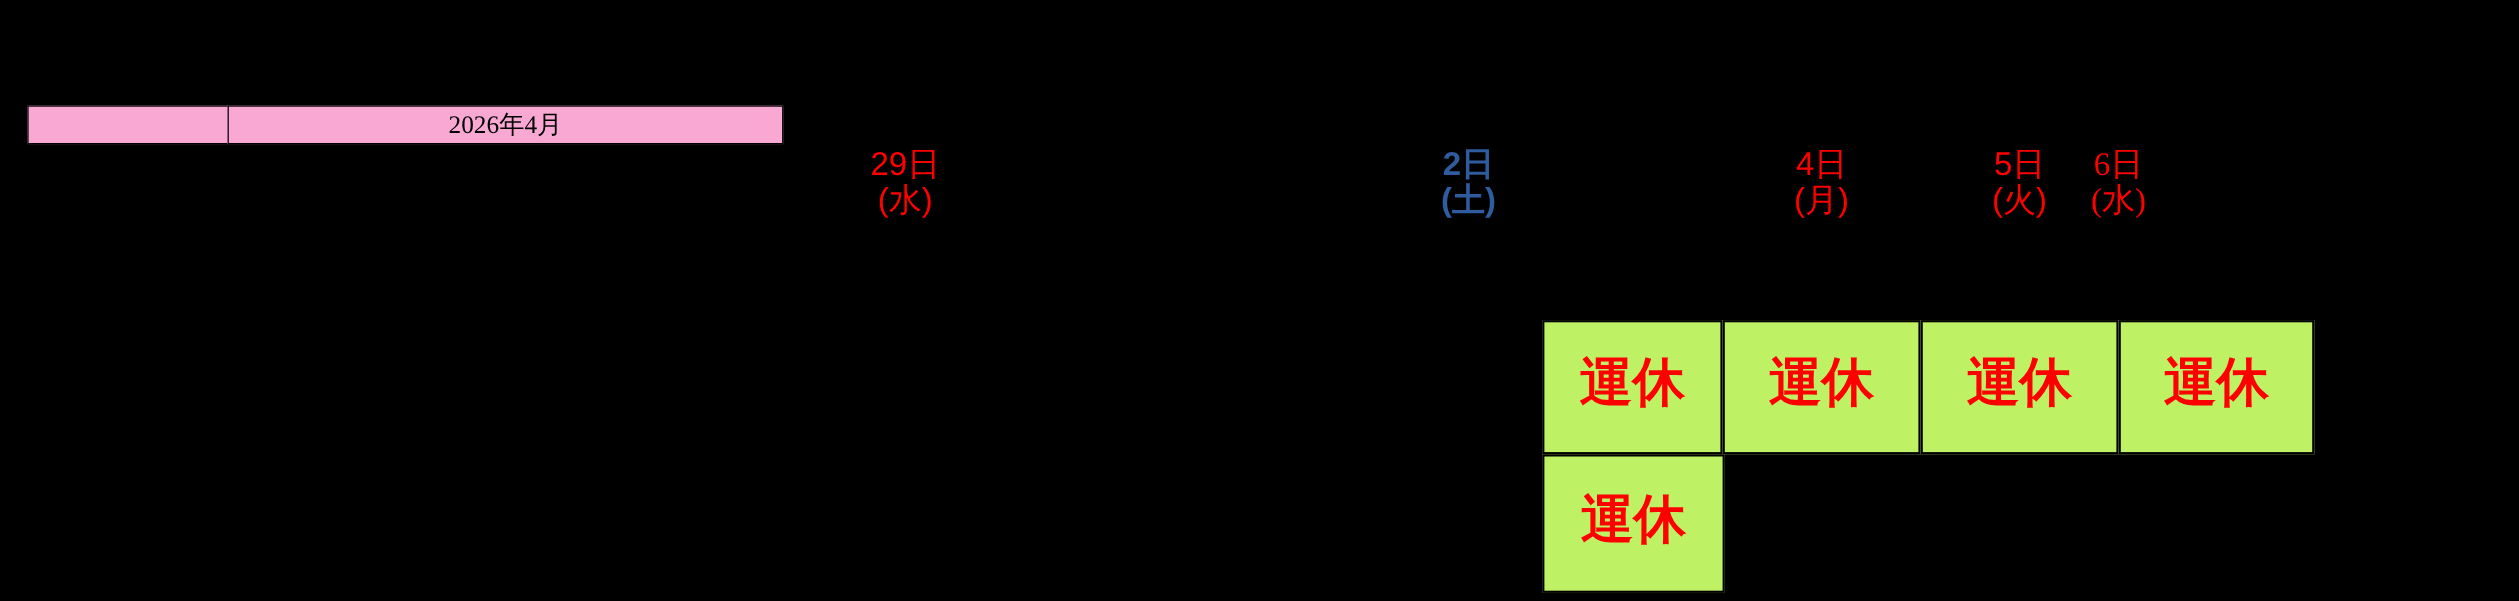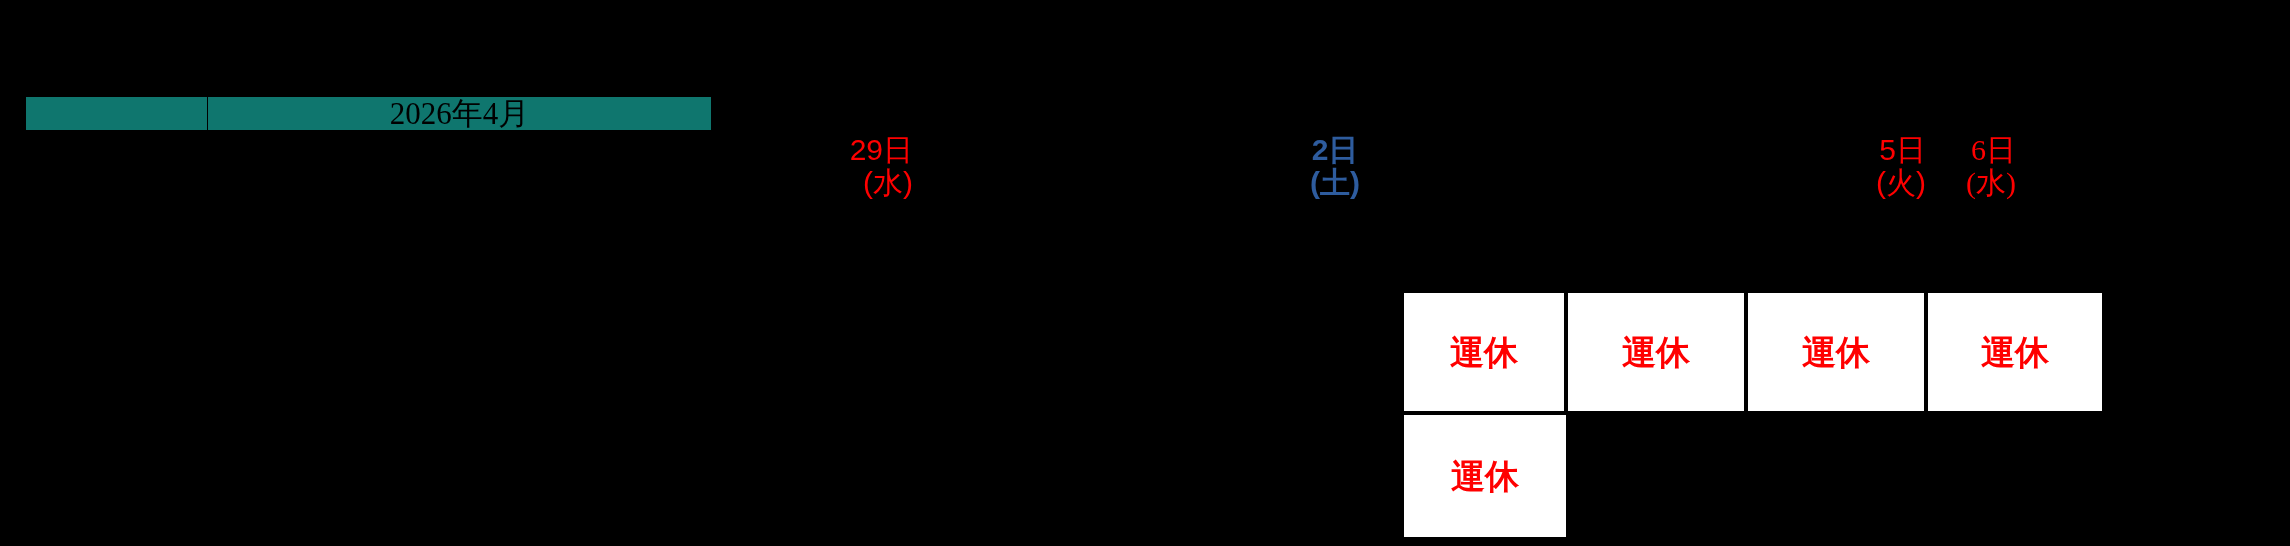--- a/index.html
+++ b/index.html
@@ -19,29 +19,29 @@
   
   .month-row {
     position: absolute;
     left: 25px;
     top: 96px;
     height: 35px;
     display: flex;
     align-items: stretch;
   }
   .month-cell {
-    background: #0f766e;
+    background: #f9a8d4;
     border: 1px solid #000000;
     border-right: none;
     box-sizing: border-box;
     display: flex;
     align-items: center;
     justify-content: center;
     color: #000000;
-    font-size: 31px;
+    font-size: 23px;
     line-height: 1;
     letter-spacing: 0px;
     white-space: nowrap;
   }
   .month-cell:last-child {
     border-right: 1px solid #000000;
   }
   .month-cell.blank { width: 182px; }
   .month-cell.m-apr { width: 505px; }
   .month-cell.m-may { width: 1569px; }
@@ -63,36 +63,36 @@
     flex-direction: column;
     align-items: center;
     justify-content: flex-start;
     font-family: "Liberation Sans", "DejaVu Sans", sans-serif;
     font-size: 30px;
     line-height: 33px;
     white-space: nowrap;
   }
   .day-head .dnum,
   .day-head .dwk { display: block; }
-  .day-head.holiday { color: #FF0000; align-items: flex-end; }
+  .day-head.holiday { color: #FF0000; }
   .day-head.sat { color: #2E5C9E; }
 
   
   .cell {
     position: absolute;
-    background: #ffffff;
+    background: #bef264;
     border: 2px solid #000000;
     box-sizing: border-box;
     display: flex;
     align-items: center;
     justify-content: center;
     color: #FF0000;
-    font-family: Liberation Sans, sans-serif;
+    font-family: Liberation Mono, monospace;
     font-weight: bold;
-    font-size: 34px;
+    font-size: 48px;
     line-height: 1;
     white-space: nowrap;
   }
 </style>
 </head>
 <body>
 
 <div id="canvas">
 
   <div class="month-row">
@@ -102,20 +102,24 @@
 
   <div class="day-band">
       <div class="day-head holiday" style="left: 733px;">
         <span class="dnum">29日</span>
         <span class="dwk">(水)</span>
       </div>
       <div class="day-head sat" style="left: 1245px; font-weight: bold;">
         <span class="dnum">2日</span>
         <span class="dwk">(土)</span>
       </div>
+      <div class="day-head holiday" style="left: 1566px;">
+        <span class="dnum">4日</span>
+        <span class="dwk">(月)</span>
+      </div>
       <div class="day-head holiday" style="left: 1746px;">
         <span class="dnum">5日</span>
         <span class="dwk">(火)</span>
       </div>
       <div class="day-head holiday" style="left: 1836px; font-family: Liberation Serif, serif;">
         <span class="dnum">6日</span>
         <span class="dwk">(水)</span>
       </div>
     </div>
 

